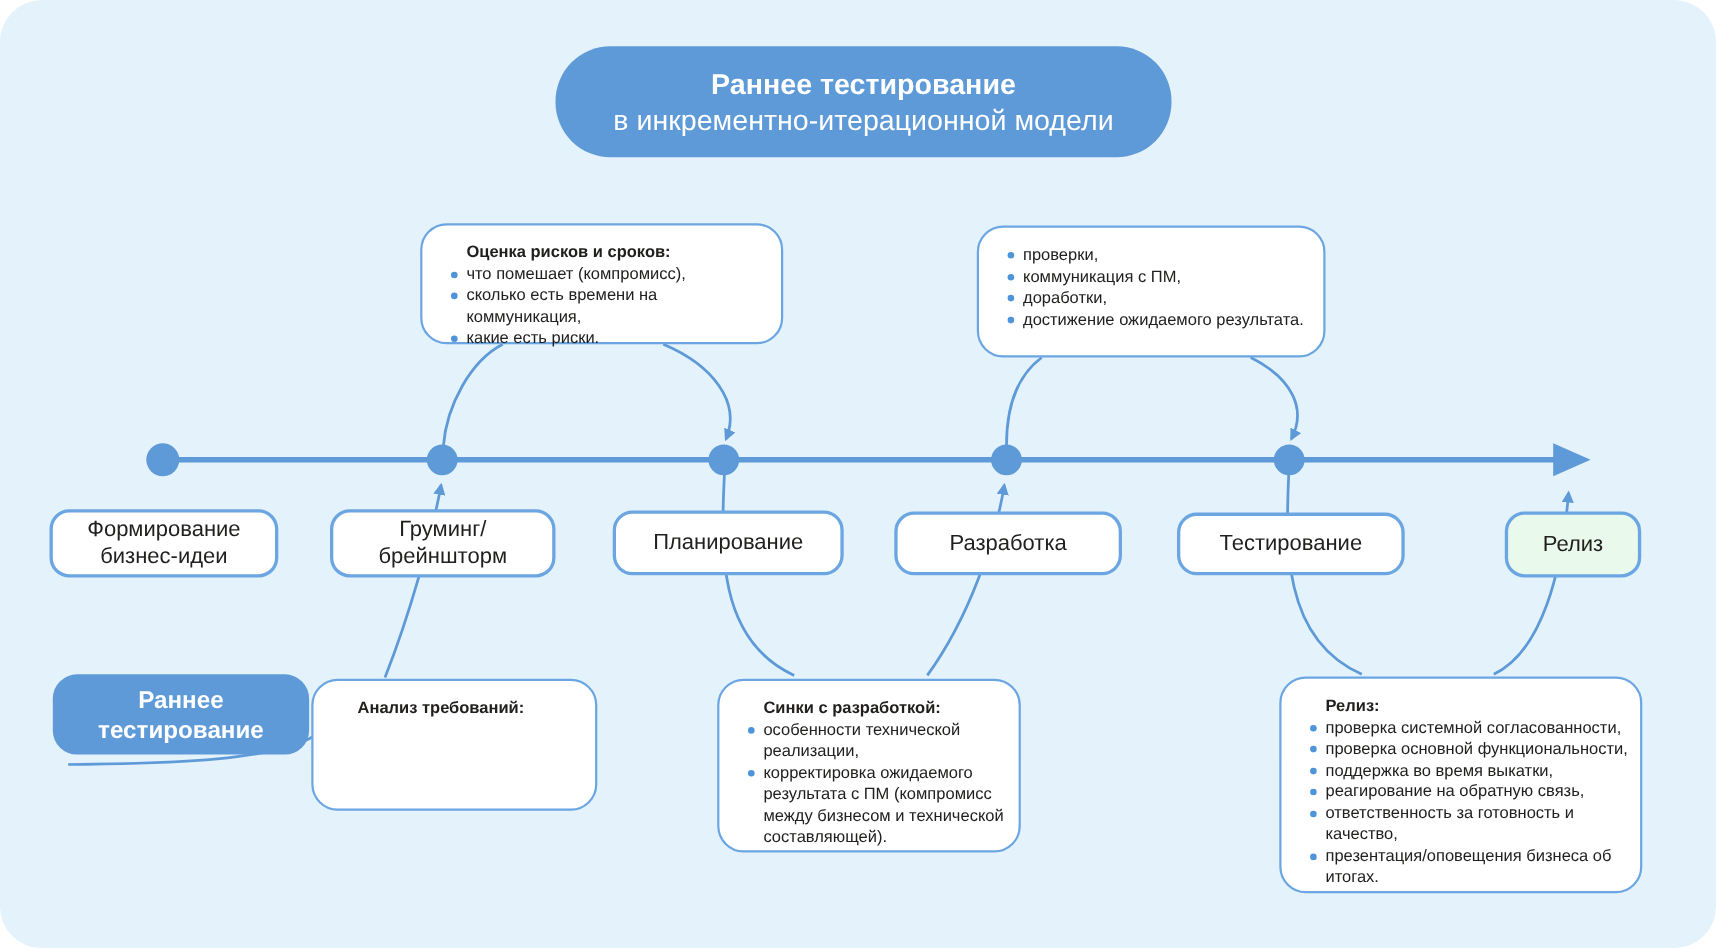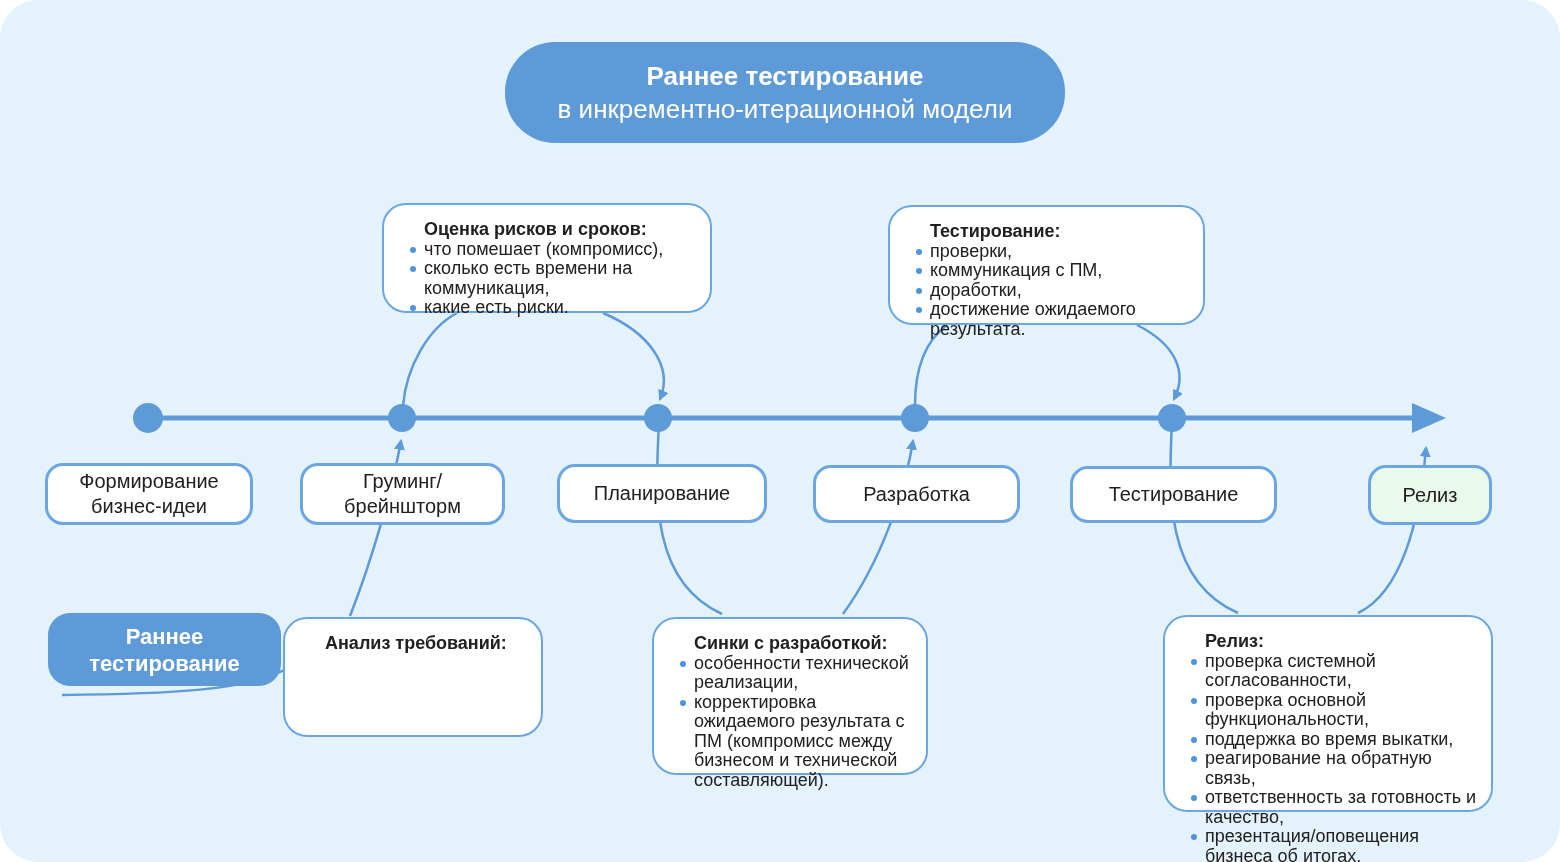--- a/index.html
+++ b/index.html
@@ -35,21 +35,21 @@
   #stage-idea       {left:45px;   top:463px; width:208px; height:62px;}
   #stage-grooming   {left:300px;  top:463px; width:205px; height:62px;}
   #stage-planning   {left:557px;  top:464px; width:210px; height:59px;}
   #stage-development{left:813px;  top:465px; width:207px; height:58px;}
   #stage-testing    {left:1070px; top:466px; width:207px; height:57px;}
   #stage-release    {left:1368px; top:465px; width:124px; height:60px; background:var(--release-bg);}
 
   .callout{
     position:absolute; z-index:2; background:var(--white);
     border:2px solid var(--box-border); border-radius:24px;
-    padding:15px 10px 12px 24px; font-size:18px; line-height:19.5px;
+    padding:15px 10px 12px 24px; font-size:15px; line-height:19.5px;
   }
   .callout .hdr{font-weight:bold; padding-left:16px;}
   .callout ul{list-style:none;}
   .callout li{position:relative; padding-left:16px;}
   .callout li::before{
     content:""; position:absolute; left:2px; top:7px; width:6px; height:6px;
     border-radius:50%; background:var(--bullet);
   }
   #c-risk   {left:382px;  top:203px; width:330px; height:110px;}
   #c-test   {left:888px;  top:205px; width:317px; height:120px;}
@@ -114,21 +114,20 @@
   <div class="callout" id="c-risk">
     <div class="hdr">Оценка рисков и сроков:</div>
     <ul>
       <li>что помешает (компромисс),</li>
       <li>сколько есть времени на коммуникация,</li>
       <li>какие есть риски.</li>
     </ul>
   </div>
 
   <div class="callout" id="c-test">
-    <div class="hdr">Тестирование:</div>
     <ul>
       <li>проверки,</li>
       <li>коммуникация с ПМ,</li>
       <li>доработки,</li>
       <li>достижение ожидаемого результата.</li>
     </ul>
   </div>
 
   <div class="callout" id="c-analysis">
     <div class="hdr">Анализ требований:</div>

